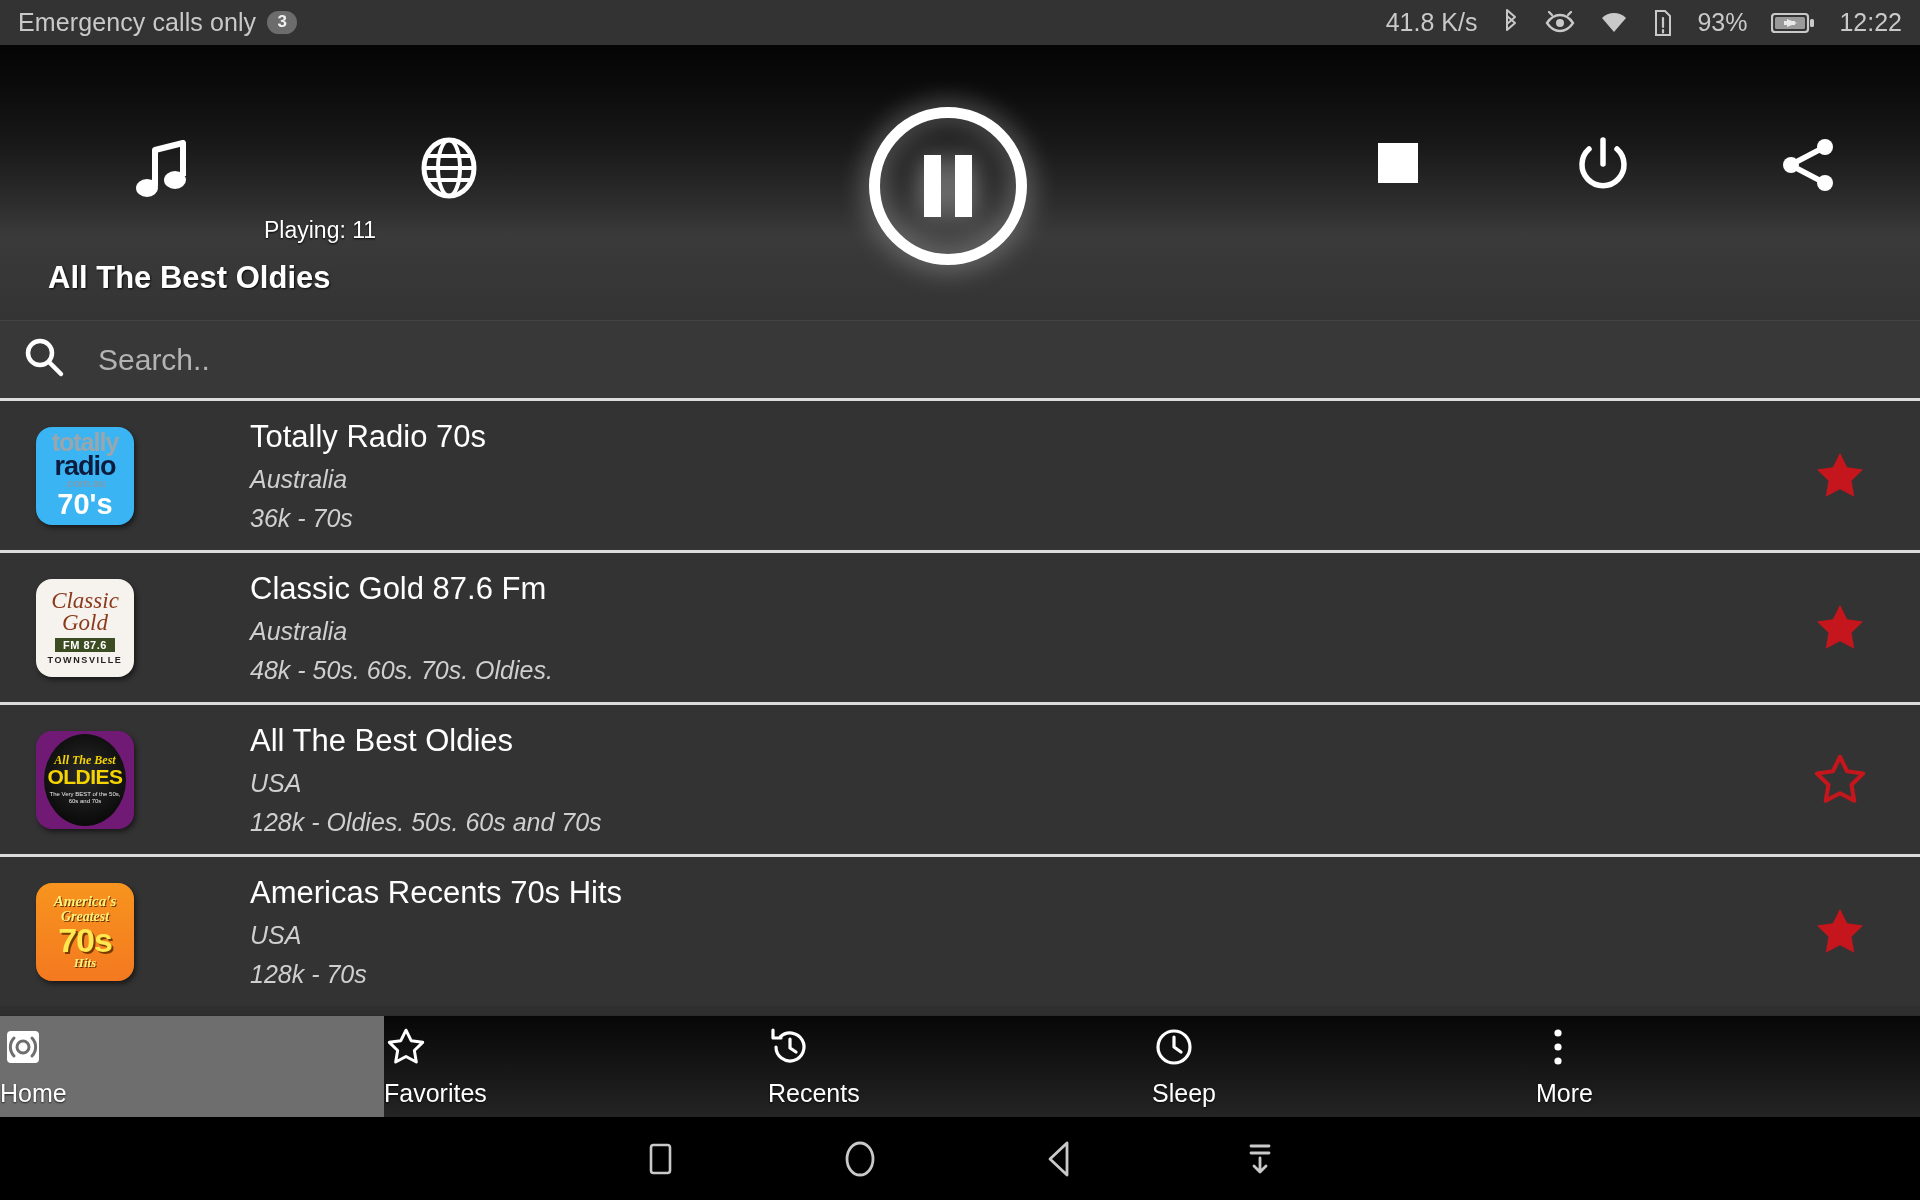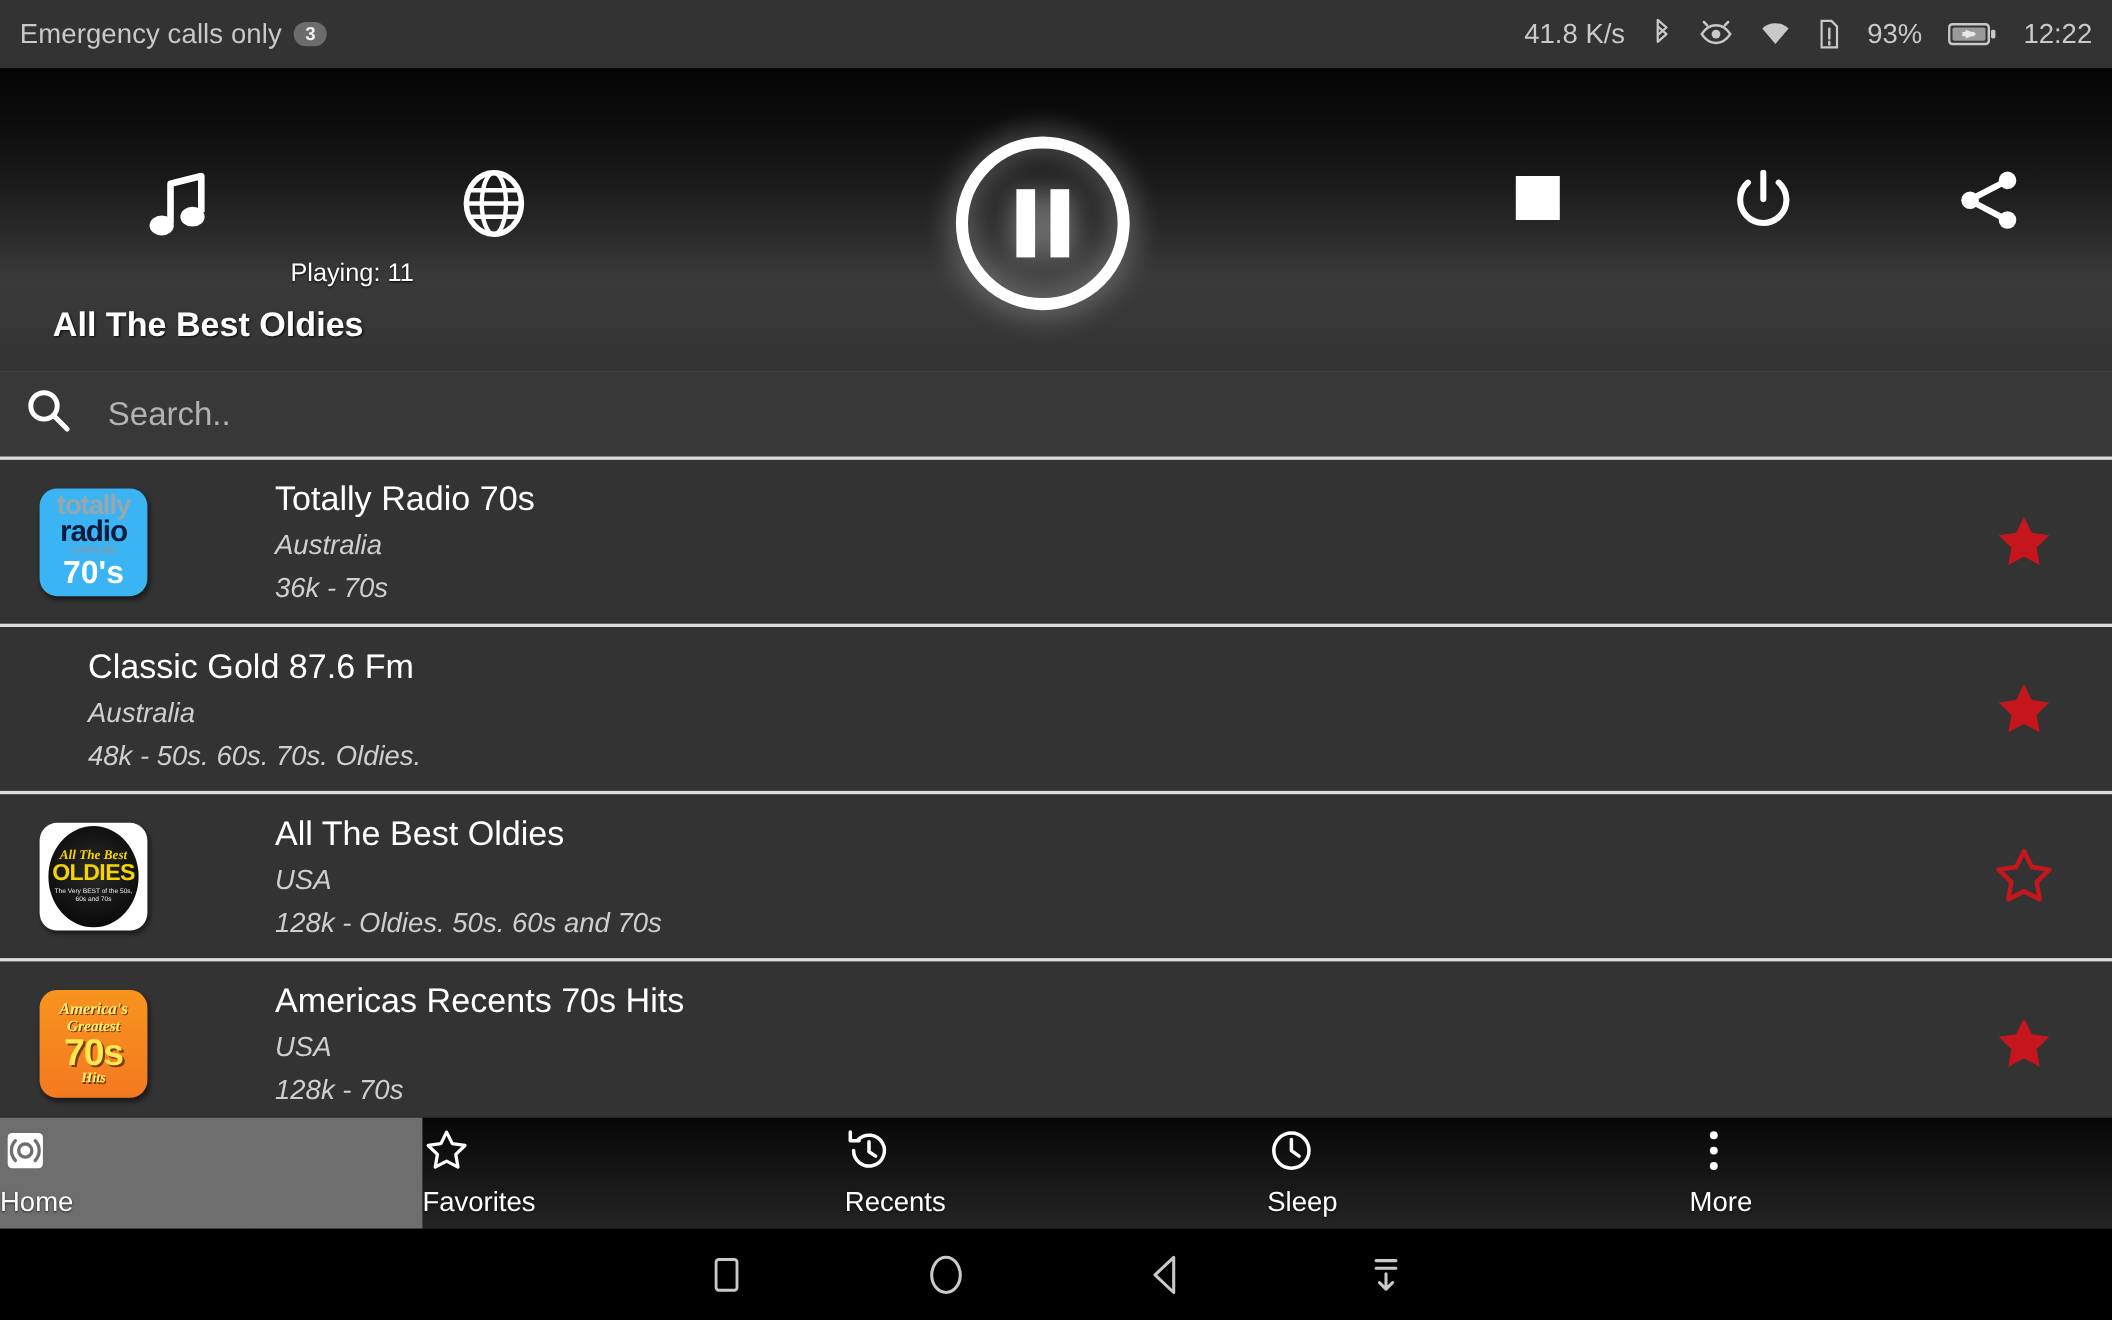--- a/index.html
+++ b/index.html
@@ -3,21 +3,21 @@
 <meta charset="utf-8">
 <style>
   * { margin:0; padding:0; box-sizing:border-box; }
   html,body { width:1920px; height:1200px; background:#000; overflow:hidden; }
   body { font-family:"Liberation Sans", sans-serif; }
 
   #app { position:relative; width:1920px; height:1200px; background:#2f2f2f; }
 
   
   .statusbar {
-    height:62px; background:#333333; display:flex; align-items:center;
+    height:45px; background:#333333; display:flex; align-items:center;
     justify-content:space-between; padding:0 18px; color:#c3c3c3;
   }
   .sb-left { display:flex; align-items:center; gap:11px; }
   .sb-left .txt { font-size:25px; color:#c9c9c9; letter-spacing:.1px; }
   .sb-badge {
     background:#6c6c6c; color:#f0f0f0; font-size:17px; font-weight:bold;
     border-radius:12px; padding:2px 10px; line-height:1.1; min-width:30px; text-align:center;
   }
   .sb-right { display:flex; align-items:center; gap:24px;margin-left:16px; }
   .sb-right .txt { font-size:25px; color:#c9c9c9; }
@@ -97,21 +97,21 @@
   .lg-totally .t2 { font-size:27px; font-weight:bold; color:#0d1b3e; line-height:.9; letter-spacing:-1px;}
   .lg-totally .t3 { font-size:11px; font-weight:bold; color:#7e9cb0; line-height:1; margin-bottom:2px;}
   .lg-totally .t4 { font-size:29px; font-weight:bold; color:#ffffff; line-height:.95; }
 
   .lg-classic { background:#f6f3ee; display:flex; flex-direction:column; align-items:center; justify-content:center; padding:5px 0; }
   .lg-classic .c1 { font-family:"Liberation Serif", serif; font-style:italic; font-size:23px; color:#8b3a1c; line-height:.95; }
   .lg-classic .c2 { font-family:"Liberation Serif", serif; font-style:italic; font-size:23px; color:#8b3a1c; line-height:1.05; }
   .lg-classic .c3 { background:#3d4d23; color:#ffffff; font-size:11px; font-weight:bold; padding:1px 8px; margin-top:3px; letter-spacing:.5px; }
   .lg-classic .c4 { font-size:9px; color:#222; letter-spacing:1.6px; font-weight:bold; margin-top:3px; }
 
-  .lg-oldies { background:#ffffff; display:flex; align-items:center; justify-content:center; }
+  .lg-oldies { background:#701a75; display:flex; align-items:center; justify-content:center; }
   .lg-oldies .disc {
     width:82px; height:92px; border-radius:50%; background:radial-gradient(circle at 50% 45%,#2a2a2a 0%,#111 60%,#000 100%);
     display:flex; flex-direction:column; align-items:center; justify-content:center;
   }
   .lg-oldies .o1 { font-family:"Liberation Serif", serif; font-style:italic; font-size:12px; color:#f5d400; font-weight:bold; line-height:1; }
   .lg-oldies .o2 { font-size:21px; color:#f5d400; font-weight:bold; letter-spacing:-.5px; line-height:1.05; position:relative; }
   .lg-oldies .o2 .dot { position:absolute; left:50%; top:50%; transform:translate(-50%,-50%); width:22px; height:22px; border-radius:50%; background:#d91a1a; z-index:-1; }
   .lg-oldies .o3 { font-size:6px; color:#eaeaea; line-height:1.1; margin-top:3px; text-align:center; }
 
   .lg-amer { background:linear-gradient(to bottom,#f7941e 0%,#f47920 100%); display:flex; flex-direction:column; align-items:center; justify-content:center; }
@@ -273,20 +273,28 @@
         <div class="info">36k - 70s</div>
       </div>
       <div class="fav">
         <svg width="60" height="58" viewBox="0 0 24 24">
           <path d="M12 2.4l2.95 5.98 6.6.96-4.78 4.65 1.13 6.57L12 17.46l-5.9 3.1 1.13-6.57L2.45 9.34l6.6-.96z" fill="#c4161c"></path>
         </svg>
       </div>
     </div>
 
     <div class="row">
+      <div class="logo-wrap">
+        <div class="logo lg-classic">
+          <div class="c1">Classic</div>
+          <div class="c2">Gold</div>
+          <div class="c3">FM 87.6</div>
+          <div class="c4">TOWNSVILLE</div>
+        </div>
+      </div>
       <div class="meta">
         <div class="name">Classic Gold 87.6 Fm</div>
         <div class="country">Australia</div>
         <div class="info">48k - 50s. 60s. 70s. Oldies.</div>
       </div>
       <div class="fav">
         <svg width="60" height="58" viewBox="0 0 24 24">
           <path d="M12 2.4l2.95 5.98 6.6.96-4.78 4.65 1.13 6.57L12 17.46l-5.9 3.1 1.13-6.57L2.45 9.34l6.6-.96z" fill="#c4161c"></path>
         </svg>
       </div>

